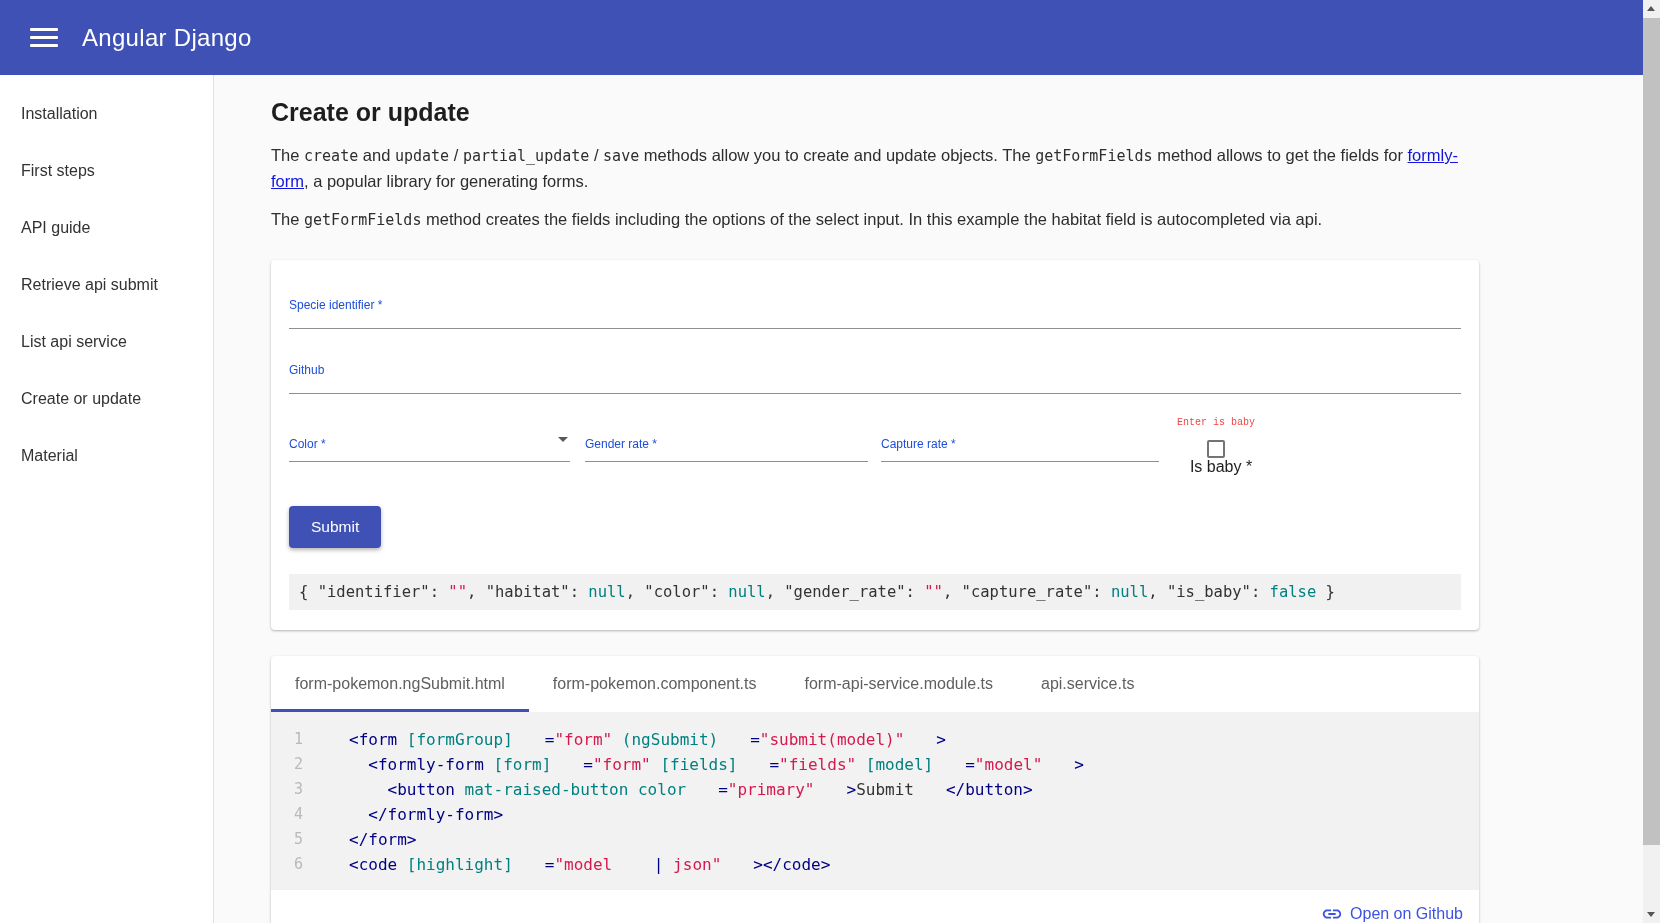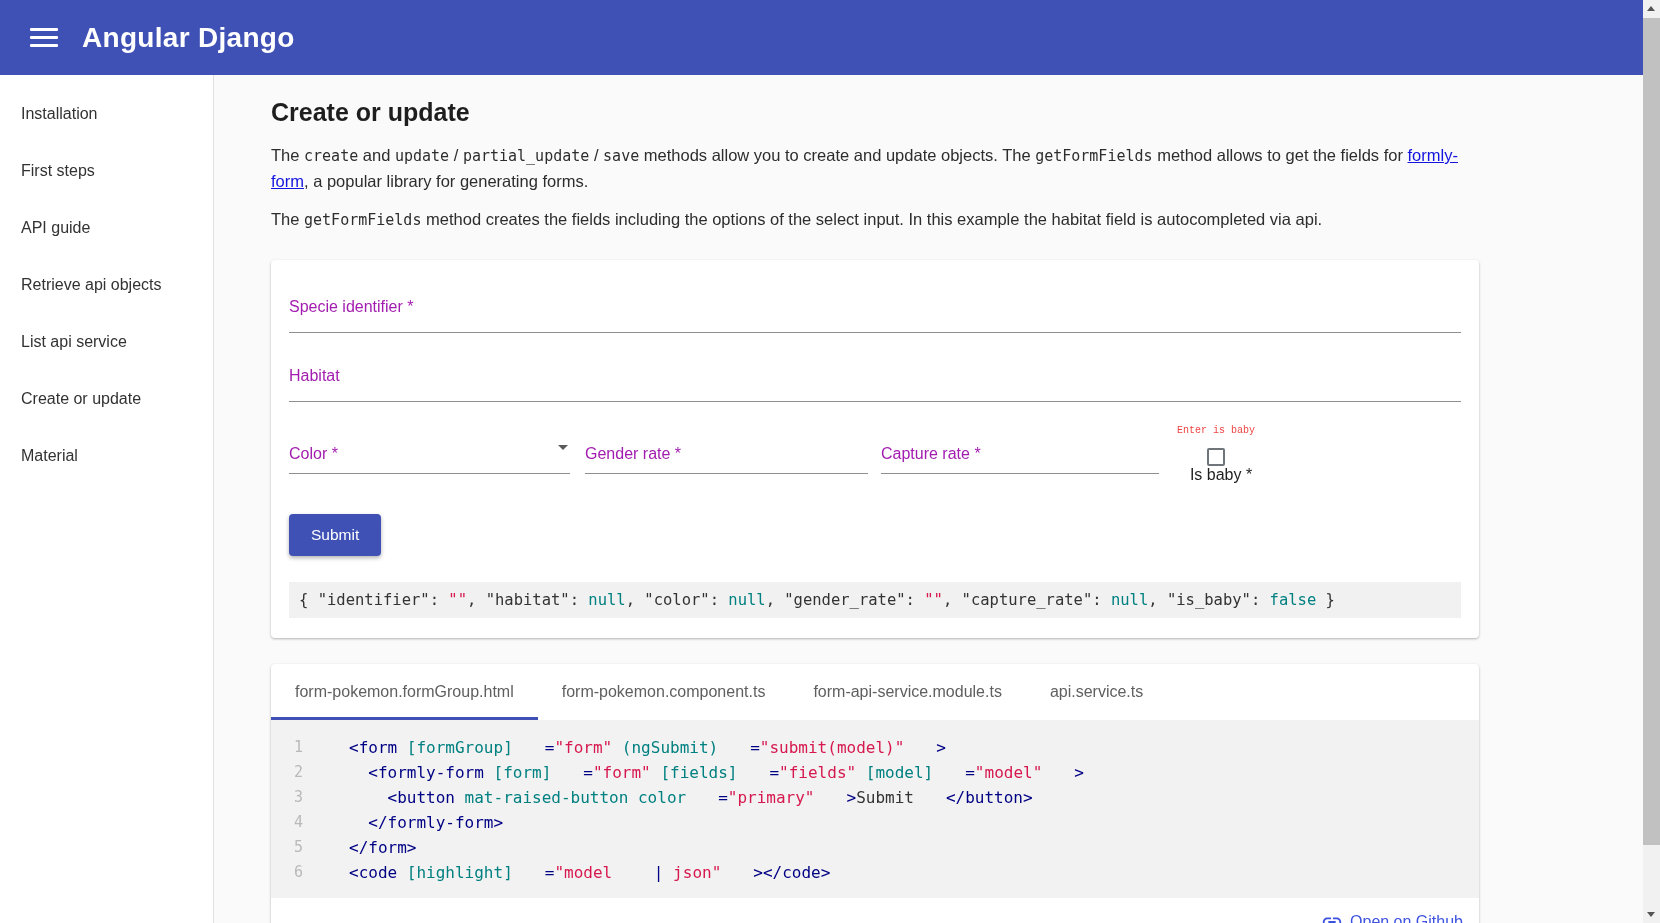--- a/index.html
+++ b/index.html
@@ -6,38 +6,38 @@
     --primary:#3f51b5; --link:#3d52e0; --plink:#1414e0;
     --tag:#000084; --attr:#008080; --str:#d6184e; --lit:#008080; --codetxt:#333333;
   }
   *{box-sizing:border-box;}
   html,body{margin:0;padding:0;width:1660px;height:923px;overflow:hidden;
     font-family:"Liberation Sans",sans-serif;background:#fafafa;}
   
   .appbar{height:75px;background:var(--primary);display:flex;align-items:center;padding-left:30px;}
   .burger{width:28px;height:19px;display:flex;flex-direction:column;justify-content:space-between;cursor:pointer;}
   .burger span{display:block;height:3px;background:#fff;border-radius:1px;}
-  .app-title{color:#fff;font-size:28px;font-weight:700;margin-left:24px;letter-spacing:.3px;}
+  .app-title{color:#fff;font-size:24px;font-weight:400;margin-left:24px;letter-spacing:.3px;}
   
   .shell{display:flex;height:848px;}
   .sidenav{width:214px;background:#fff;border-right:1px solid #e0e0e0;padding-top:10px;flex-shrink:0;}
   .side-item{height:57px;display:flex;align-items:center;padding-left:21px;font-size:16px;color:#323232;cursor:pointer;}
   main{flex:1;padding-left:57px;overflow:hidden;}
   h1{font-size:25px;font-weight:700;color:#1e1e1e;margin:23px 0 0 0;}
   .para{width:1190px;font-size:16.5px;line-height:24.5px;color:#2d2d2d;margin:16px 0 0 0;}
   .para + .para{margin-top:14px;}
   .icode{font-family:"DejaVu Sans Mono","Liberation Mono",monospace;font-size:15px;color:#2d2d2d;}
   .plink{color:var(--plink);text-decoration:underline;cursor:pointer;}
   
   .card{width:1208px;background:#fff;border-radius:4px;
     box-shadow:0 1px 3px rgba(0,0,0,.18),0 1px 2px rgba(0,0,0,.12);}
   .form-card{margin-top:27px;padding:16px 18px 20px 18px;}
   .field{margin-top:22px;cursor:text;}
   .field + .field{margin-top:34px;}
-  .field-label{font-size:16px;color:#a21caf;}
+  .field-label{font-size:12px;color:#1d4ed8;}
   .field-line{border-bottom:1px solid #8f8f8f;margin-top:16px;}
   .field-row{display:flex;margin-top:23px;align-items:flex-start;}
   .fcol{padding-top:20px;}
   .fcol .field-line{margin-top:10px;}
   .fcol.c1{width:281px;margin-right:15px;}
   .fcol.c2{width:283px;margin-right:13px;}
   .fcol.c3{width:278px;margin-right:18px;}
   .label-flex{display:flex;justify-content:space-between;}
   .dd-arrow{width:0;height:0;border-left:5px solid transparent;border-right:5px solid transparent;
     border-top:5px solid #5a5a5a;margin-right:2px;}
@@ -89,40 +89,40 @@
       <span></span>
   </div>
   <div class="app-title">Angular Django</div>
 </header>
 
 <div class="shell">
   <nav class="sidenav" id="sidenav">
       <div class="side-item">Installation</div>
       <div class="side-item">First steps</div>
       <div class="side-item">API guide</div>
-      <div class="side-item">Retrieve api objects</div>
+      <div class="side-item">Retrieve api submit</div>
       <div class="side-item">List api service</div>
       <div class="side-item">Create or update</div>
       <div class="side-item">Material</div>
     </nav>
 
   <main>
     <h1>Create or update</h1>
     <div id="paragraphs">
         <p class="para"><span>The </span><span class="icode">create</span><span> and </span><span class="icode">update</span><span> / </span><span class="icode">partial_update</span><span> / </span><span class="icode">save</span><span> methods allow you to create and update objects. The </span><span class="icode">getFormFields</span><span> method allows to get the fields for </span><a class="plink">formly-form</a><span>, a popular library for generating forms.</span></p>
         <p class="para"><span>The </span><span class="icode">getFormFields</span><span> method creates the fields including the options of the select input. In this example the habitat field is autocompleted via api.</span></p>
       </div>
 
     <section class="card form-card">
       <div class="field">
         <div class="field-label">Specie identifier *</div>
         <div class="field-line"></div>
       </div>
       <div class="field">
-        <div class="field-label">Habitat</div>
+        <div class="field-label">Github</div>
         <div class="field-line"></div>
       </div>
       <div class="field-row">
         <div class="fcol c1">
           <div class="label-flex">
             <span class="field-label">Color *</span>
             <span class="dd-arrow"></span>
           </div>
           <div class="field-line"></div>
         </div>
@@ -141,21 +141,21 @@
             <span class="cb-label">Is baby *</span>
           </div>
         </div>
       </div>
       <button class="submit-btn">Submit</button>
       <div class="model-out" id="model-out"><span>{ "identifier": </span><span class="tok-str">""</span><span>, "habitat": </span><span class="tok-lit">null</span><span>, "color": </span><span class="tok-lit">null</span><span>, "gender_rate": </span><span class="tok-str">""</span><span>, "capture_rate": </span><span class="tok-lit">null</span><span>, "is_baby": </span><span class="tok-lit">false</span><span> }</span></div>
     </section>
 
     <section class="card code-card">
       <div class="tabs" id="tabs">
-          <button class="tab active">form-pokemon.formGroup.html</button>
+          <button class="tab active">form-pokemon.ngSubmit.html</button>
           <button class="tab">form-pokemon.component.ts</button>
           <button class="tab">form-api-service.module.ts</button>
           <button class="tab">api.service.ts</button>
         </div>
       <div class="codeblock" id="codeblock">
           <div class="code-line">
             <span class="ln">1</span>
             <span class="ct"><span class="c-tag">&lt;form </span><span class="c-attr">[formGroup]</span><span class="c-tag">=</span><span class="c-str">"form"</span><span class="c-txt"> </span><span class="c-attr">(ngSubmit)</span><span class="c-tag">=</span><span class="c-str">"submit(model)"</span><span class="c-tag">&gt;</span></span>
           </div>
           <div class="code-line">

